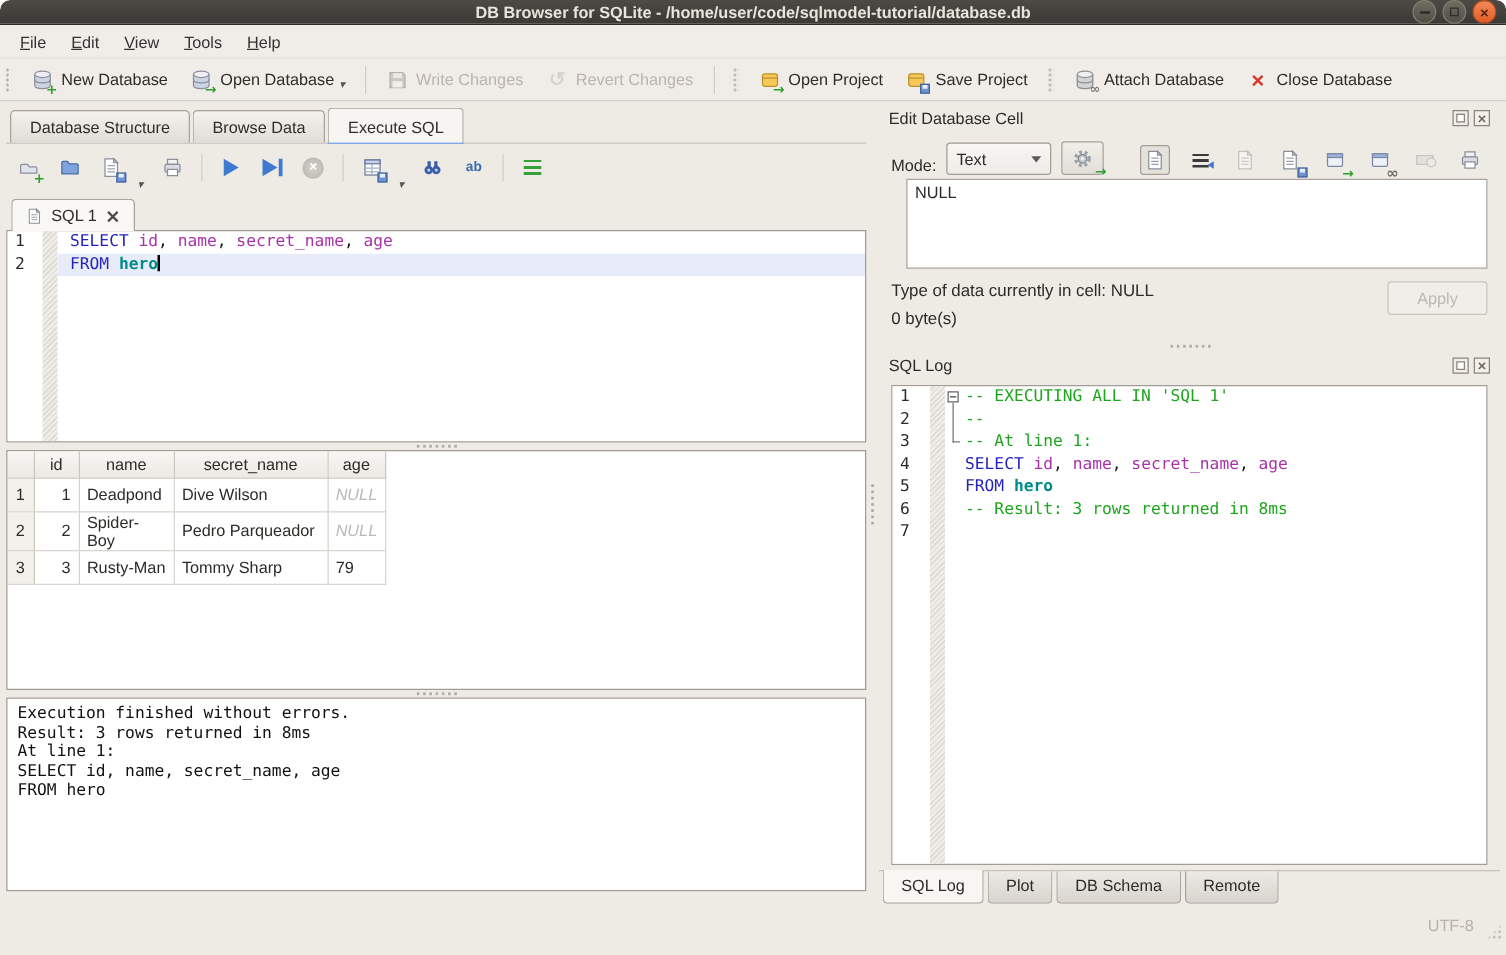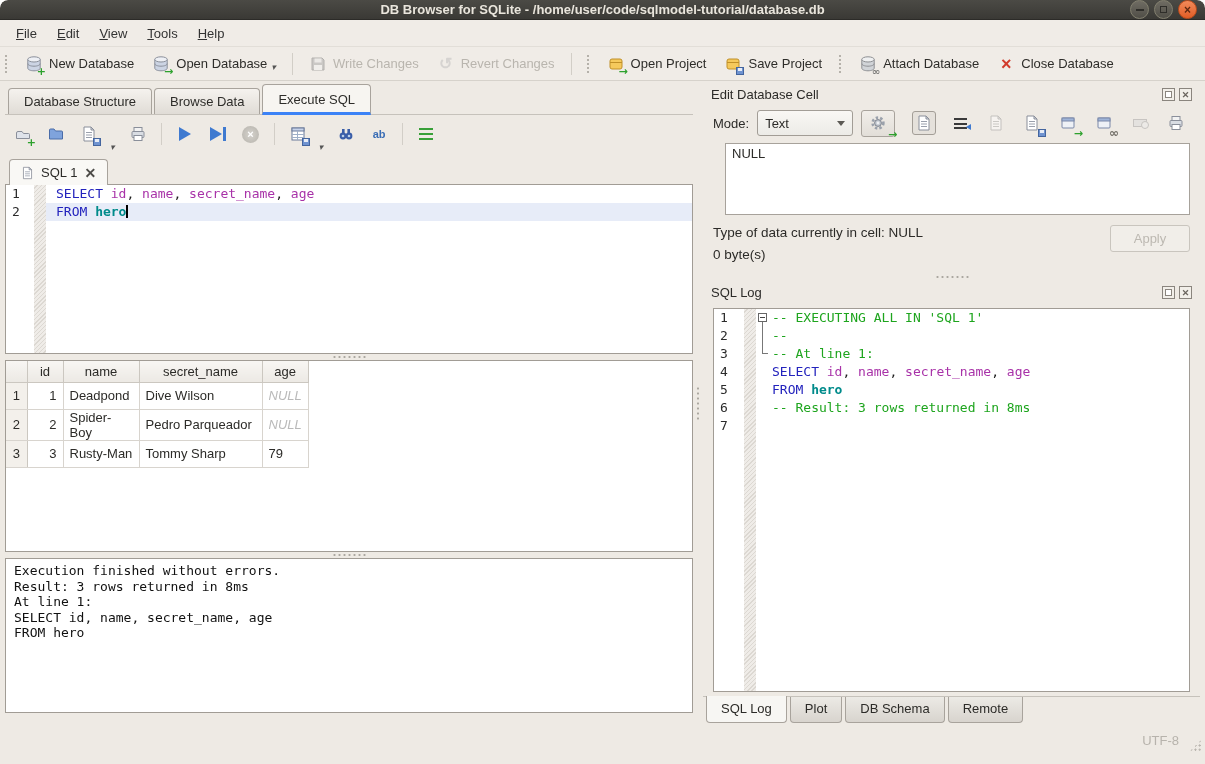--- a/index.html
+++ b/index.html
@@ -41,21 +41,21 @@
   .revert-glyph { color:#b9b5ae; font-size:16px; font-weight:bold; }
 
   
   .main { display:flex; height:645px; padding:0 5px; }
   .left-pane { width:688px; display:flex; flex-direction:column; }
   .right-pane { flex:1; display:flex; flex-direction:column; padding-top:2px; }
 
   
   .main-tabs { height:30px; margin-top:4px; display:flex; align-items:flex-end; border-bottom:1px solid #c6c2bb; padding-left:3px; position:relative; }
   .tab { padding:5px 15px 5px 15px; background:linear-gradient(#f5f2ee,#e0dcd6); border:1px solid #a8a39c; border-bottom:none; border-radius:4px 4px 0 0; margin-right:2px; color:#2e2d2a; }
-  .tab.active { background:#f7f5f1; padding-top:7px; margin-bottom:-1px; border-bottom:3px solid #3b82f6; position:relative; z-index:2; }
+  .tab.active { background:#f7f5f1; padding-top:7px; margin-bottom:-1px; border-bottom:1px solid #3b82f6; position:relative; z-index:2; }
 
   
   .sql-toolbar { height:38px; display:flex; align-items:center; gap:13px; padding:0 8px; }
   .sicon { position:relative; width:20px; height:20px; display:inline-flex; align-items:center; justify-content:center; }
   .play-tri { width:0; height:0; border-left:12px solid #3f7ad0; border-top:7px solid transparent; border-bottom:7px solid transparent; }
   .play-bar { width:3px; height:14px; background:#3f7ad0; margin-left:1px; }
   .stop-circle { width:17px; height:17px; border-radius:50%; background:radial-gradient(#d6d3cd,#b5b2ab); color:#fff; font-weight:bold; font-size:11px; display:flex; align-items:center; justify-content:center; }
   .fmt-lines { width:14px; height:12px; background:repeating-linear-gradient(#38a038 0 2px, transparent 2px 5px); }
   .ab-txt { font:bold 11px "Liberation Sans",sans-serif; color:#3a6db5; }
 
@@ -103,21 +103,21 @@
   .message-frame { height:155px; border:1px solid #a19c95; background:#fff; padding:4px 8px; }
   .message-frame pre { font:13px/15.5px "DejaVu Sans Mono",monospace; color:#111; }
 
   
   .dock-title { height:23px; display:flex; align-items:center; padding:0 8px; color:#2c2b28; }
   .dock-btns { margin-left:auto; display:flex; gap:4px; }
   .dbtn { width:13px; height:13px; border:1px solid #8a857e; position:relative; background:#f2efe9; display:flex; align-items:center; justify-content:center; font-size:9px; color:#6a655e; font-weight:bold; }
   .dbtn.float::before { content:""; position:absolute; left:2px; top:2px; width:5px; height:5px; border:1px solid #8a857e; background:#fff; }
   .dbtn.float::after { content:""; position:absolute; right:2px; bottom:2px; width:5px; height:5px; border:1px solid #8a857e; background:#fff; }
 
-  .ec-controls, .log-controls { height:34px; display:flex; align-items:center; gap:8px; padding:0 10px; }
+  .ec-controls, .log-controls { height:34px; display:flex; align-items:flex-end; gap:8px; padding:0 10px; }
   .combo { height:26px; display:flex; align-items:center; justify-content:space-between; padding:0 7px; background:linear-gradient(#f9f7f4,#ecebe7); border:1px solid #a29d96; border-radius:3px; }
   .combo .car { width:0; height:0; border-left:4px solid transparent; border-right:4px solid transparent; border-top:5px solid #5c5a55; margin-left:8px; }
   .sqbtn { width:34px; height:27px; border:1px solid #a8a39c; border-radius:3px; background:linear-gradient(#f1eee9,#e2ded8); display:inline-flex; align-items:center; justify-content:center; position:relative; }
   .ec-icons { margin-left:auto; display:flex; gap:12px; align-items:center; padding-right:2px; }
   .eci { position:relative; width:24px; height:24px; display:inline-flex; align-items:center; justify-content:center; }
   .eci.pressed { background:#e5e1db; border:1px solid #a39e97; border-radius:3px; }
   .eci.dis { filter:grayscale(1) opacity(.45); }
   .wrap-lines { width:13px; height:11px; background:repeating-linear-gradient(#3a3a3a 0 2px, transparent 2px 4.5px); position:relative; }
   .wrap-lines::after { content:""; position:absolute; right:-4px; bottom:-1px; border-top:3px solid transparent; border-bottom:3px solid transparent; border-right:5px solid #3f7ad0; }
   .null-shape { width:14px; height:8px; border:1px solid #9a968f; background:#dcd8d2; position:relative; }
@@ -453,21 +453,21 @@
       <div class="dock">
         <div class="dock-title">
           <span>Edit Database Cell</span>
           <span class="dock-btns">
             <span class="dbtn float"></span>
             <span class="dbtn">✕</span>
           </span>
         </div>
         <div class="ec-controls">
           <span class="lbl">Mode:</span>
-          <span class="combo" style="width:96px">
+          <span class="combo" style="width:84px">
             <span>Text</span>
               <span class="car"></span>
           </span>
           <span class="sqbtn">
               <svg class="i16">
                 <use href="#i-gear"></use>
               </svg>
               <i class="badge b-green">→</i>
             </span>
           <span class="ec-icons">

